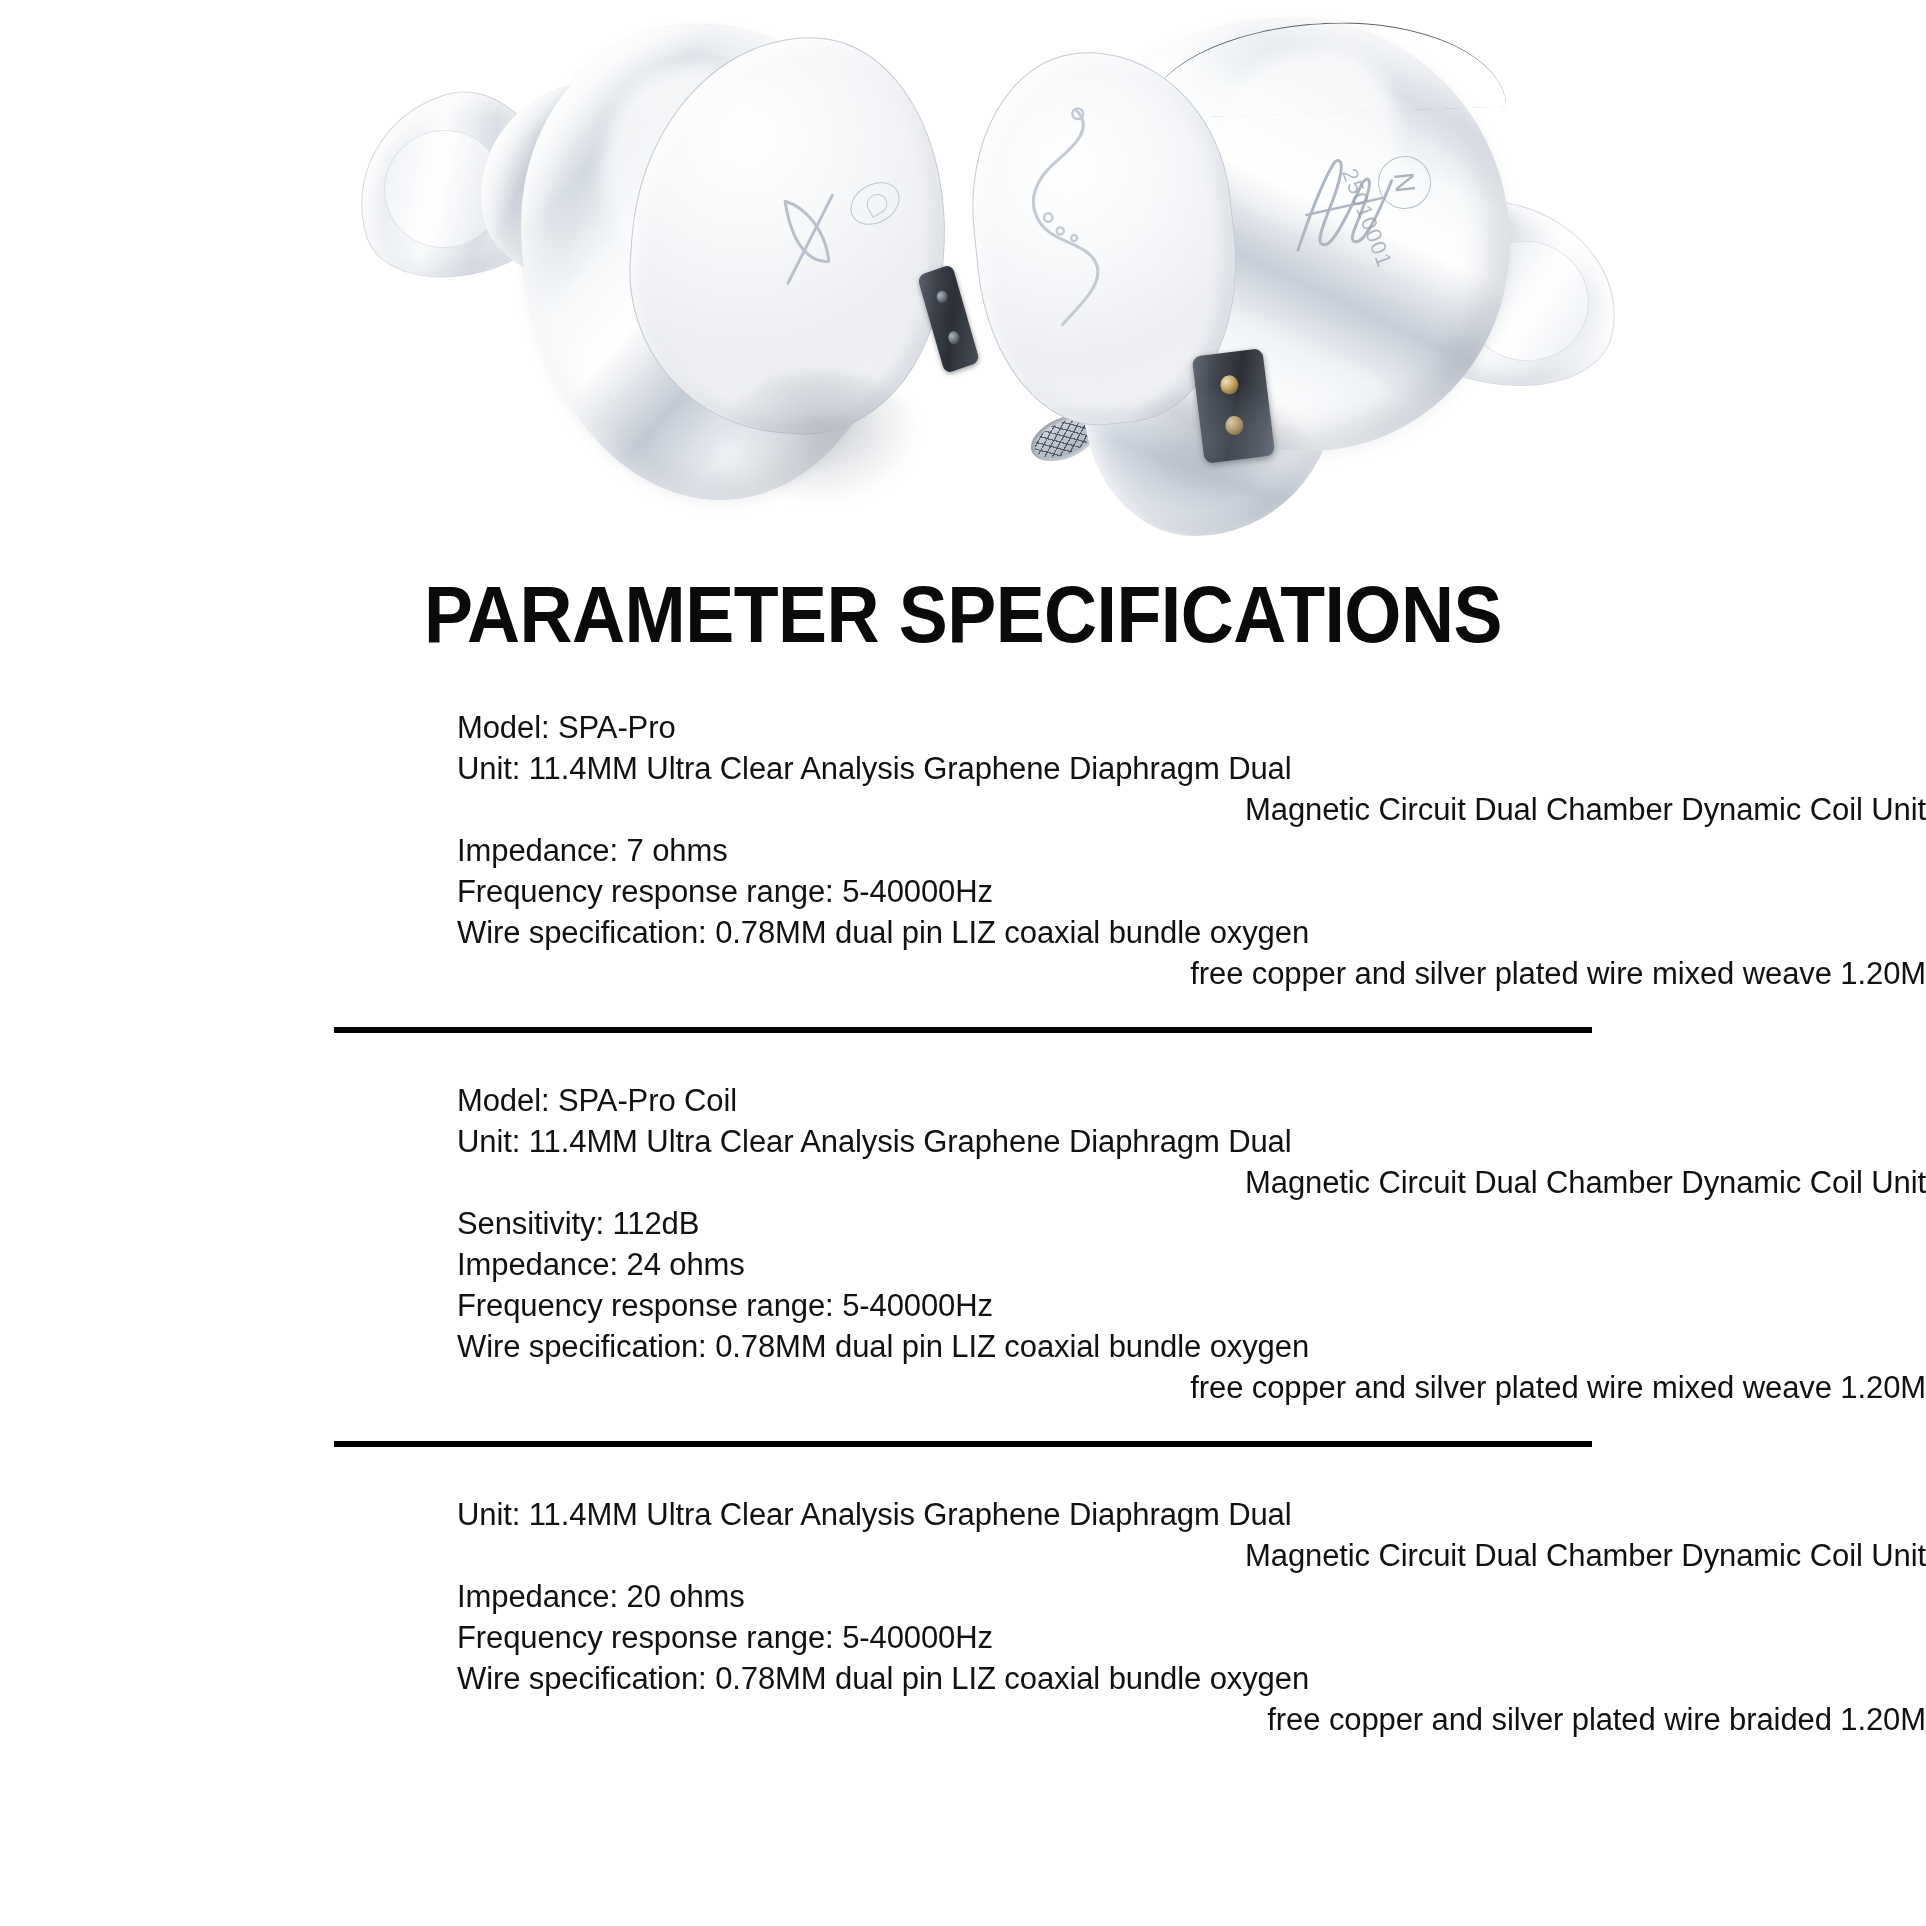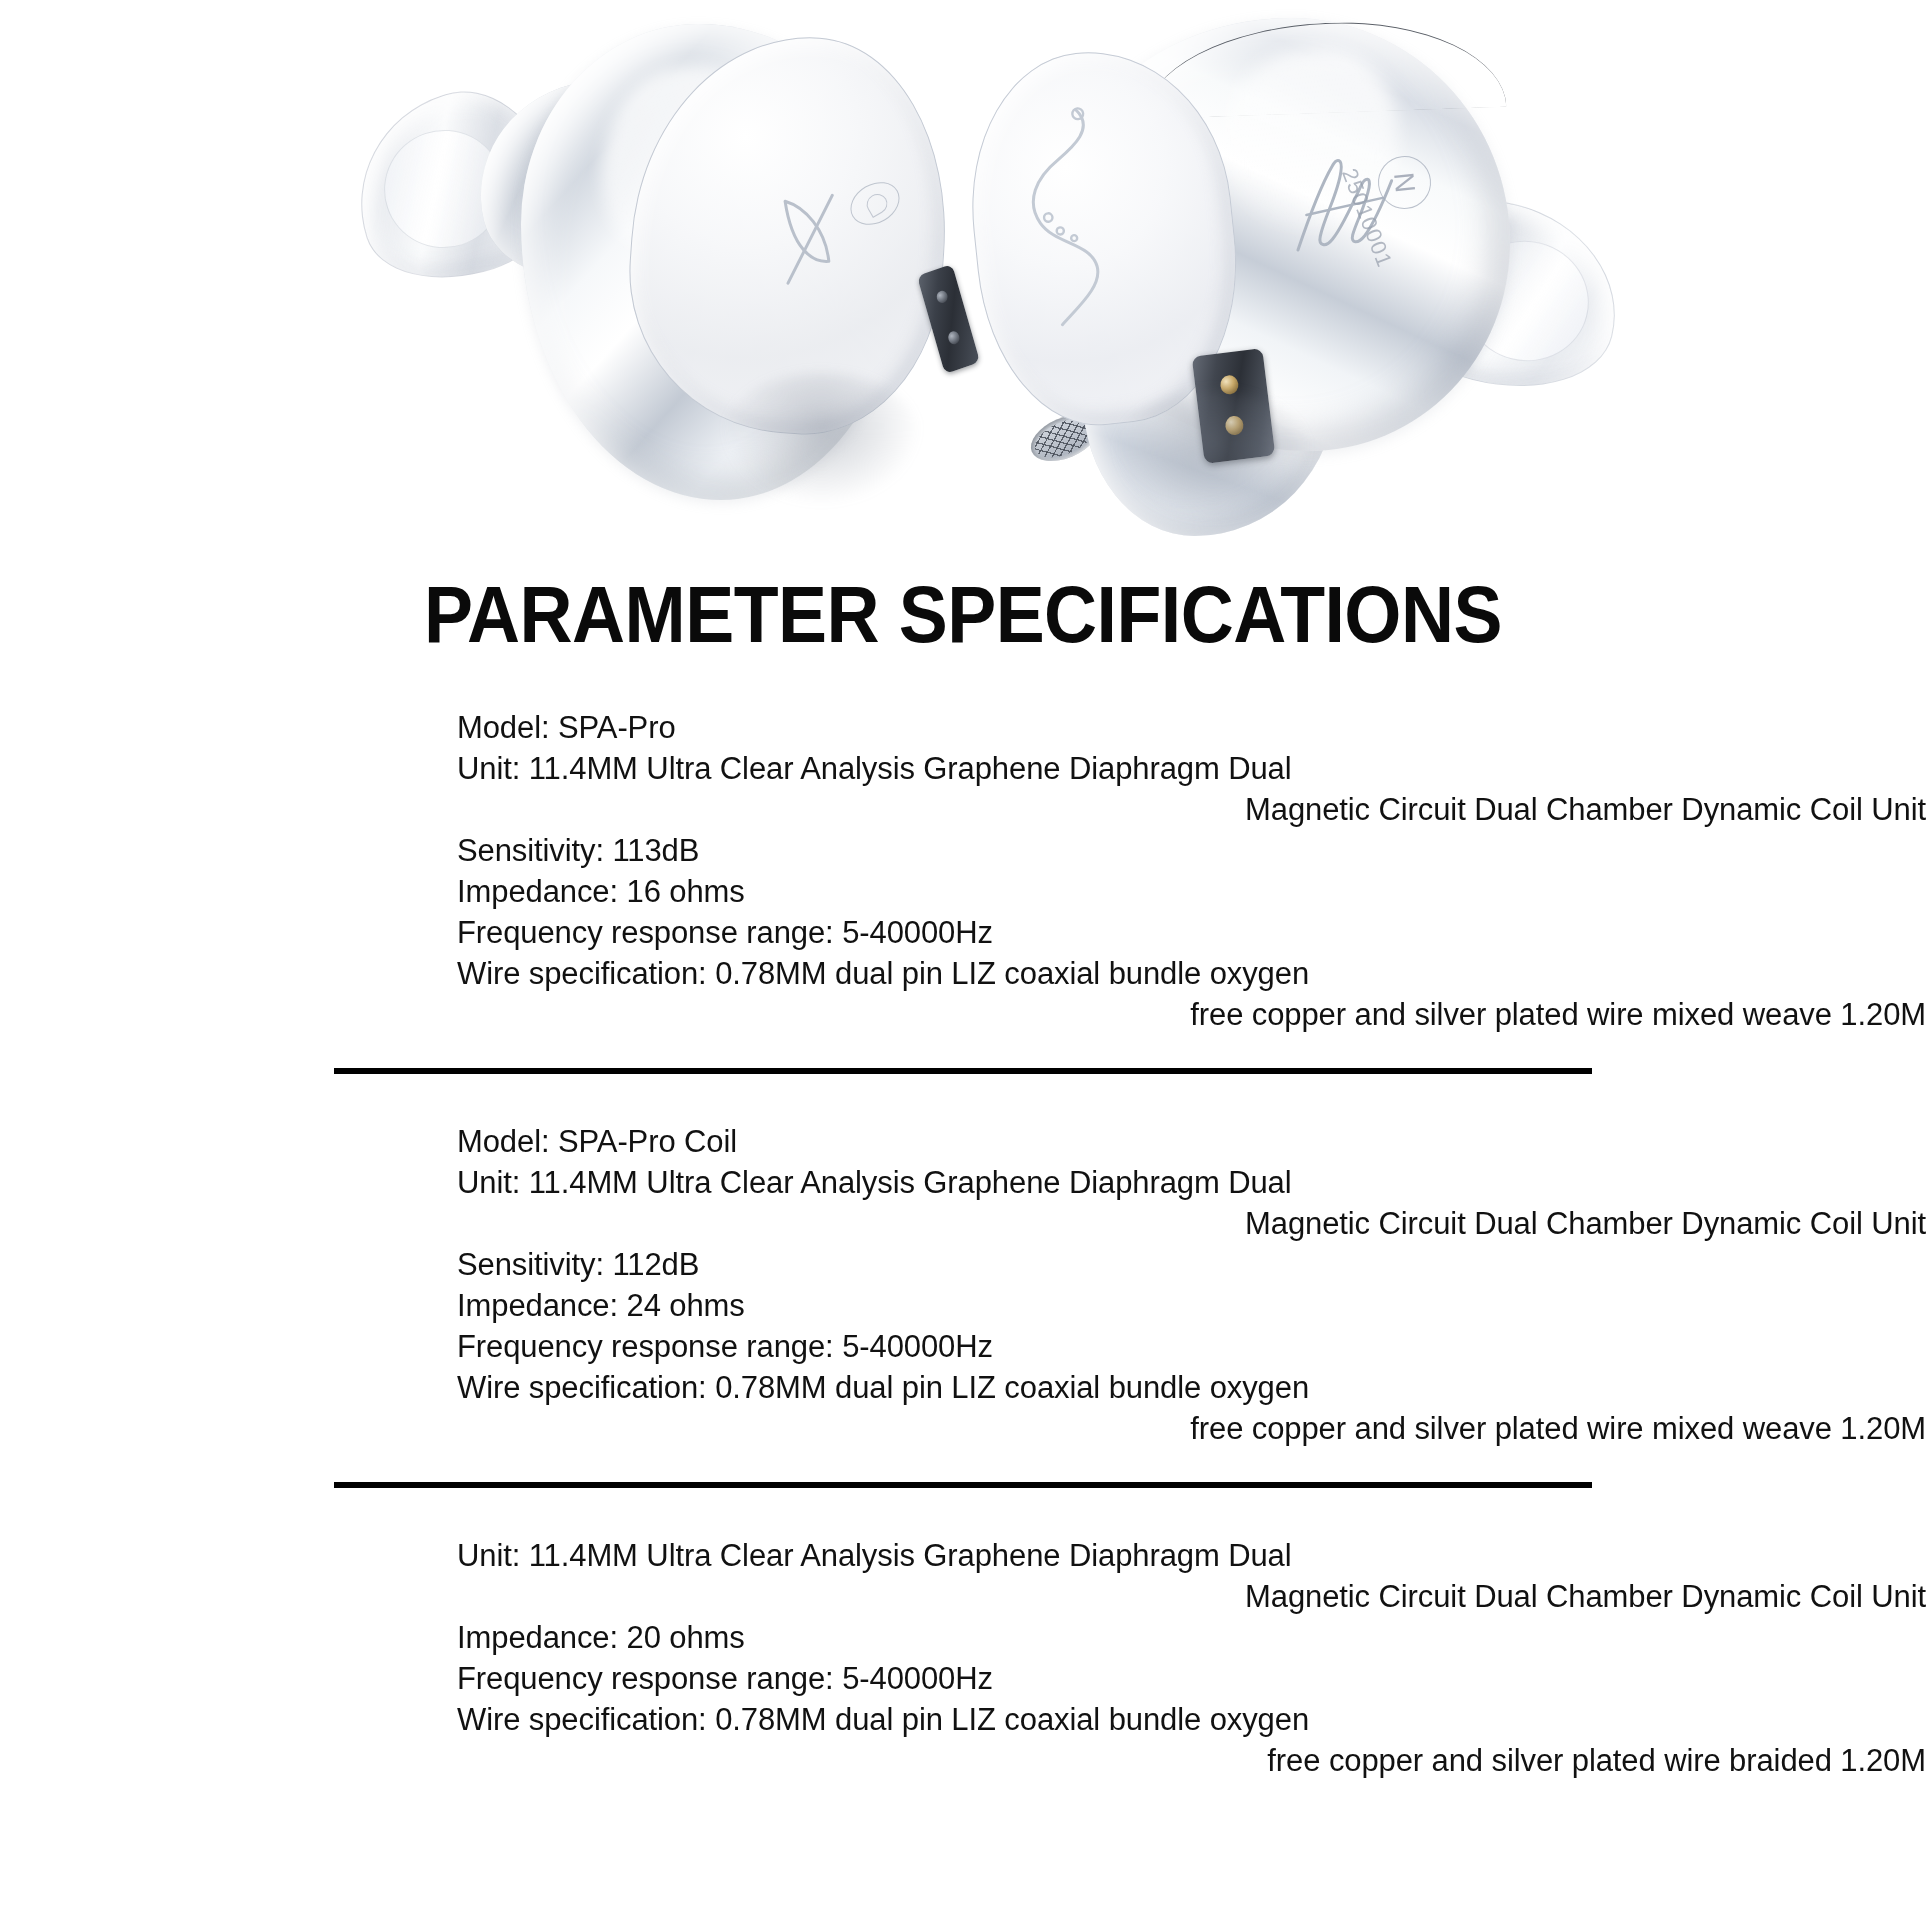--- a/index.html
+++ b/index.html
@@ -430,22 +430,21 @@
     </div>
   </div>
 
   <h1 id="title">PARAMETER SPECIFICATIONS</h1>
 
   <div id="specs">
       <div class="spec-block">
         <div class="spec-line"><span class="lbl">Model:</span> <span>SPA-Pro</span></div>
         <div class="spec-line"><span class="lbl">Unit:</span> <span>11.4MM Ultra Clear Analysis Graphene Diaphragm Dual</span></div>
         <div class="spec-line cont"><span>Magnetic Circuit Dual Chamber Dynamic Coil Unit</span></div>
-        <div class="spec-line"><span class="lbl">Sensitivity:</span> <span>113dB</span></div>
-        <div class="spec-line"><span class="lbl">Impedance:</span> <span>16 ohms</span></div>
+        <div class="spec-line"><span class="lbl">Impedance:</span> <span>7 ohms</span></div>
         <div class="spec-line"><span class="lbl">Frequency response range:</span> <span>5-40000Hz</span></div>
         <div class="spec-line"><span class="lbl">Wire specification:</span> <span>0.78MM dual pin LIZ coaxial bundle oxygen</span></div>
         <div class="spec-line cont"><span>free copper and silver plated wire mixed weave 1.20M</span></div>
       </div>
       <div class="gap-before-rule"></div>
       <div class="divider"></div>
       <div class="gap-after-rule"></div>
       <div class="spec-block">
         <div class="spec-line"><span class="lbl">Model:</span> <span>SPA-Pro Coil</span></div>
         <div class="spec-line"><span class="lbl">Unit:</span> <span>11.4MM Ultra Clear Analysis Graphene Diaphragm Dual</span></div>

